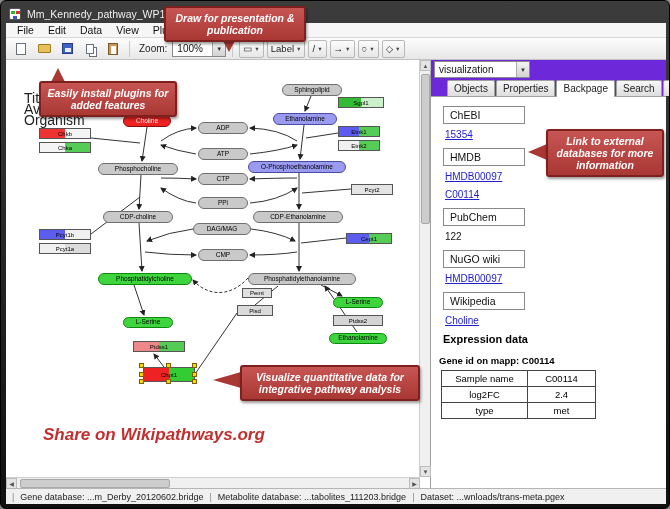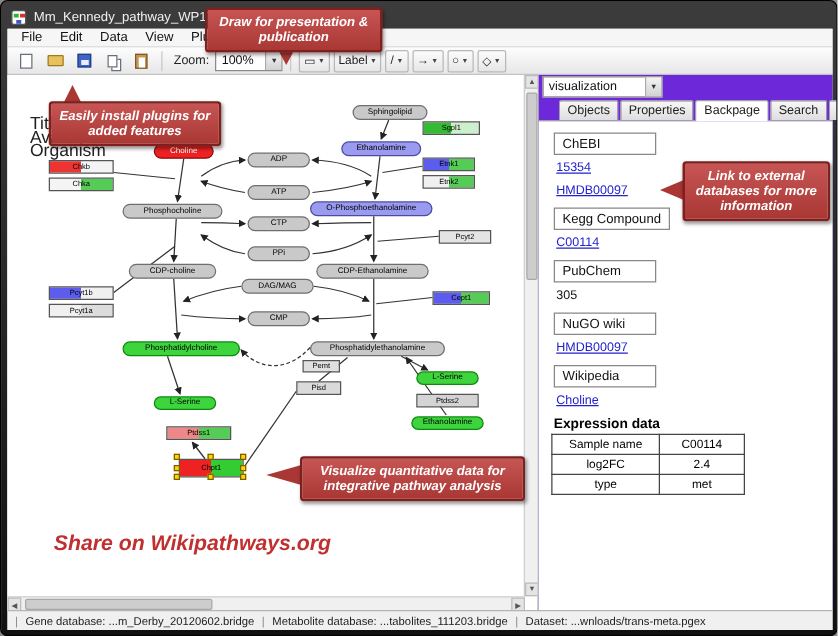--- a/index.html
+++ b/index.html
@@ -271,27 +271,28 @@
       <div id="tabstrip">
           <div class="tab">Objects</div>
           <div class="tab">Properties</div>
           <div class="tab active">Backpage</div>
           <div class="tab">Search</div>
           <div class="tab">Legend</div>
         </div>
       <div id="panel-content">
         <div id="sections">
             <div class="bp-section"><div class="bp-header">ChEBI</div><div class="bp-value bp-link">15354</div></div>
-            <div class="bp-section"><div class="bp-value bp-link">HMDB00097</div></div>
-            <div class="bp-section"><div class="bp-header">Kegg Compound</div><div class="bp-value bp-link">C00114</div></div>
-            <div class="bp-section"><div class="bp-header">PubChem</div><div class="bp-value bp-plain">305</div></div>
+            <div class="bp-section"><div class="bp-header">HMDB</div><div class="bp-value bp-link">HMDB00097</div></div>
+            <div class="bp-section"><div class="bp-value bp-link">C00114</div></div>
+            <div class="bp-section"><div class="bp-header">PubChem</div><div class="bp-value bp-plain">122</div></div>
             <div class="bp-section"><div class="bp-header">NuGO wiki</div><div class="bp-value bp-link">HMDB00097</div></div>
             <div class="bp-section"><div class="bp-header">Wikipedia</div><div class="bp-value bp-link">Choline</div></div>
           </div>
         <div id="exp-title">Expression data</div>
+        <div id="exp-geneid">Gene id on mapp: C00114</div>
         <table id="exp-table">
             <tbody>
               <tr>
                 <td>Sample name</td>
                 <td>C00114</td>
               </tr>
               <tr>
                 <td>log2FC</td>
                 <td>2.4</td>
               </tr>

